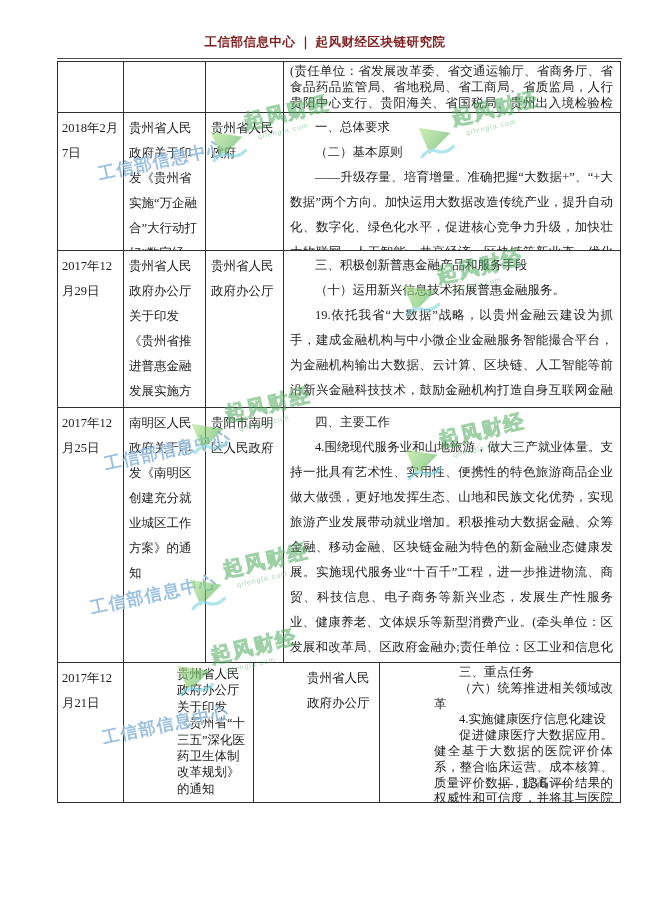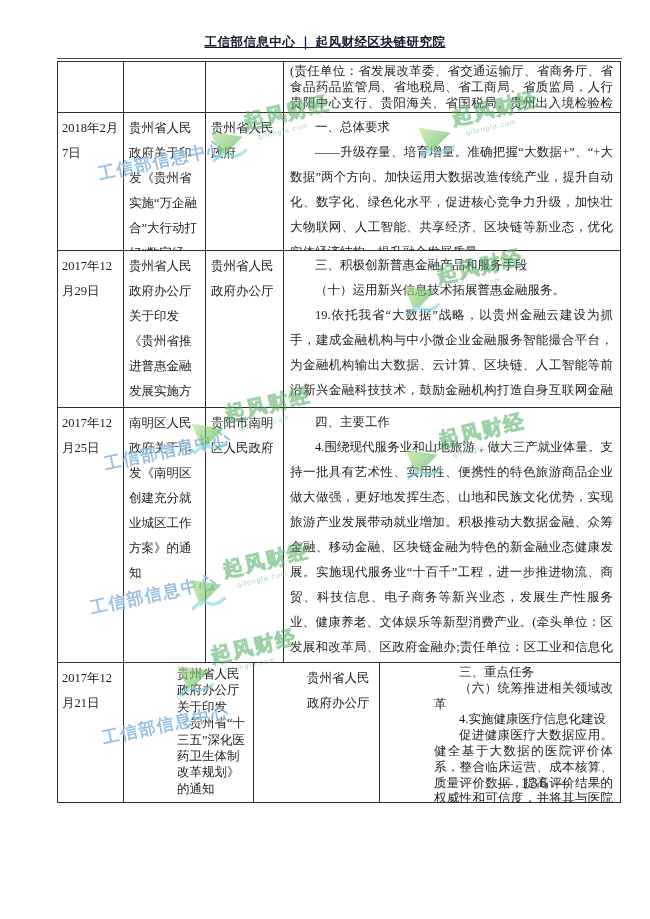--- a/index.html
+++ b/index.html
@@ -5,22 +5,21 @@
   * { box-sizing: border-box; margin: 0; padding: 0; }
   html, body { background: #ffffff; }
   body {
     width: 650px; height: 919px; position: relative; overflow: hidden;
     font-family: "Liberation Serif", "DejaVu Serif", serif;
     color: #1c1c1c;
   }
   .doc-header {
     position: absolute; top: 34px; left: 0; width: 650px;
     text-align: center; font-size: 12.5px; font-weight: bold; letter-spacing: .5px;
-    color: #0f172a;
-    text-decoration: underline;
+    color: #7f1d1d;
   }
   .ptable {
     position: absolute; left: 57px; top: 61px; width: 564px;
     border: 1.5px solid #2e2e2e; background: transparent;
   }
   .ptable::before {
     content: ""; position: absolute; left: -1.5px; right: -1.5px; top: -4.5px;
     height: 1px; background: #4a4a4a;
   }
   .trow { display: flex; border-top: 1px solid #2e2e2e; overflow: hidden; }
@@ -93,20 +92,21 @@
       <div class="cell cell-content">
         <p class="flush">(责任单位：省发展改革委、省交通运输厅、省商务厅、省食品药品监管局、省地税局、省工商局、省质监局，人行贵阳中心支行、贵阳海关、省国税局、贵州出入境检验检疫局)</p>
       </div>
     </div>
     <div class="trow r1">
       <div class="cell cell-date">2018年2月7日</div>
       <div class="cell cell-title">贵州省人民政府关于印发《贵州省实施“万企融合”大行动打好“数字经济”攻坚战方案》的通知</div>
       <div class="cell cell-issuer">贵州省人民政府</div>
       <div class="cell cell-content">
         <p>一、总体要求</p>
+        <p>（二）基本原则</p>
         <p>——升级存量、培育增量。准确把握“大数据+”、“+大数据”两个方向。加快运用大数据改造传统产业，提升自动化、数字化、绿色化水平，促进核心竞争力升级，加快壮大物联网、人工智能、共享经济、区块链等新业态，优化实体经济结构，提升融合发展质量。</p>
       </div>
     </div>
     <div class="trow r2">
       <div class="cell cell-date">2017年12月29日</div>
       <div class="cell cell-title">贵州省人民政府办公厅关于印发《贵州省推进普惠金融发展实施方案(2007—2020年)》的通知</div>
       <div class="cell cell-issuer">贵州省人民政府办公厅</div>
       <div class="cell cell-content">
         <p>三、积极创新普惠金融产品和服务手段</p>
         <p>（十）运用新兴信息技术拓展普惠金融服务。</p>

